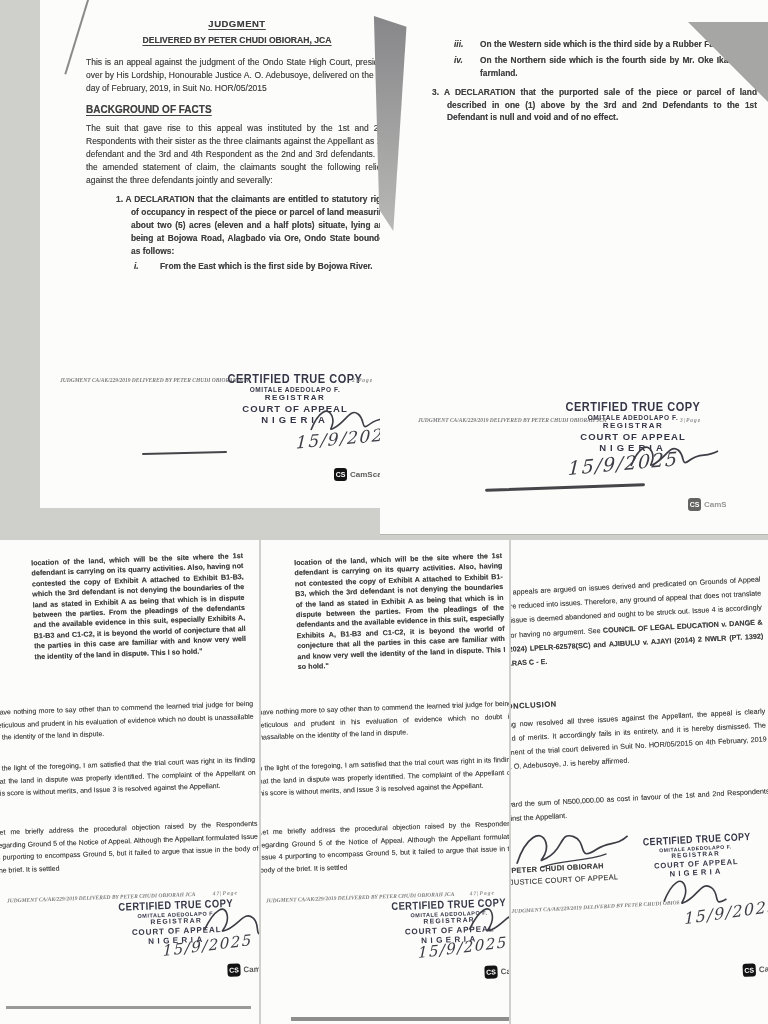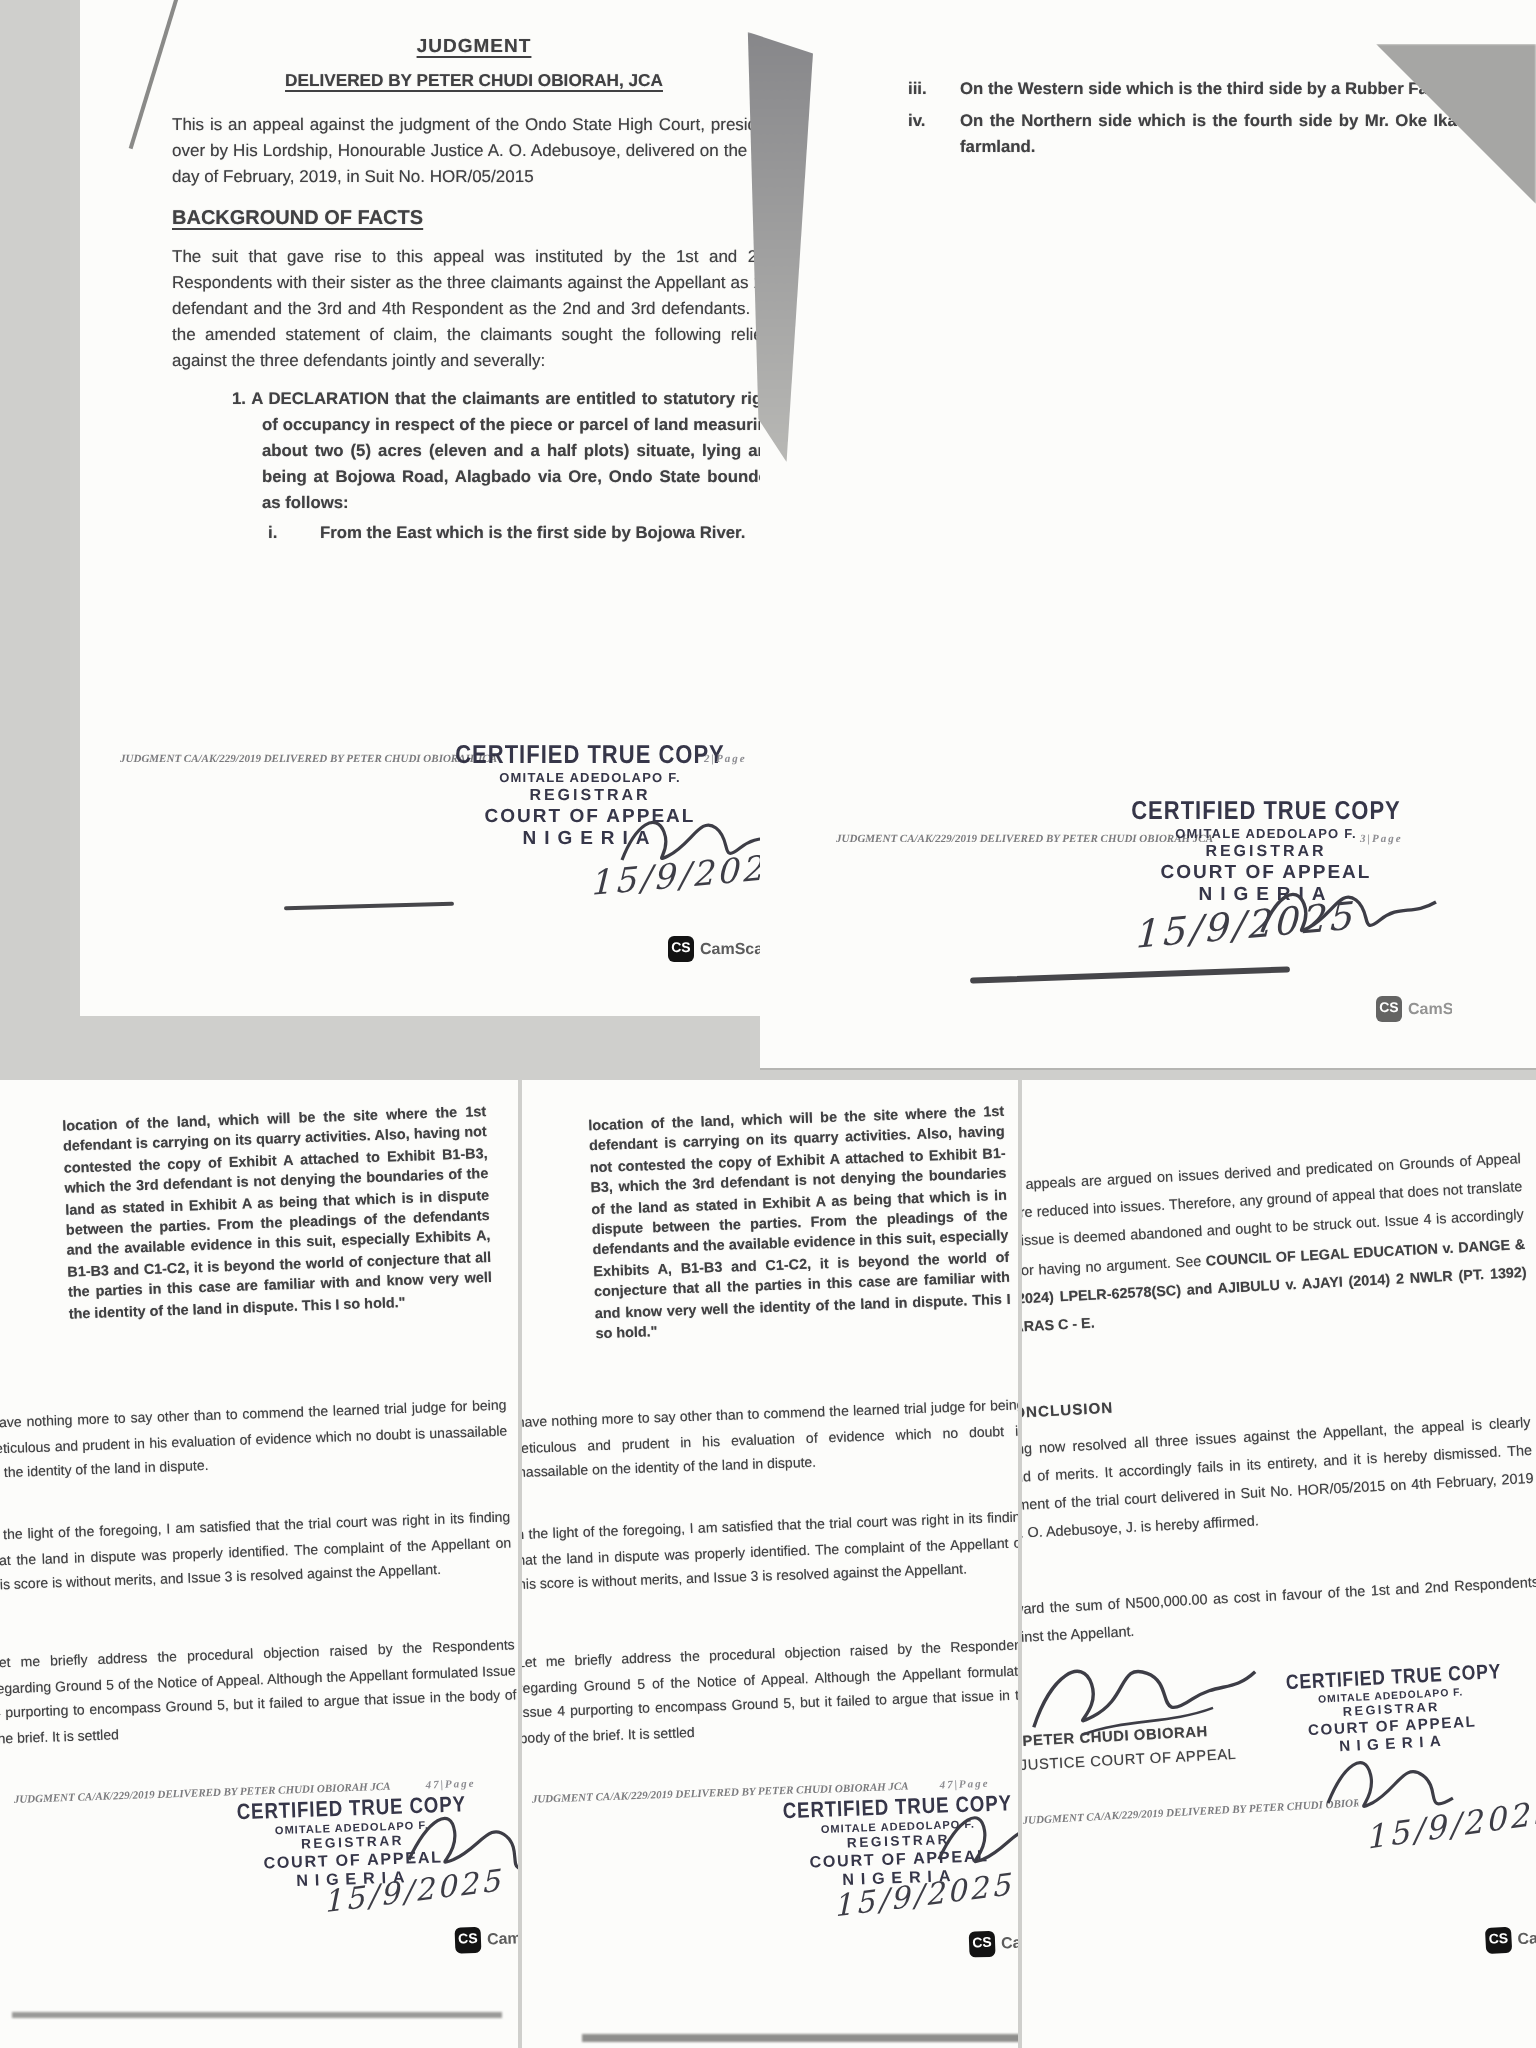--- a/index.html
+++ b/index.html
@@ -6,21 +6,21 @@
   #canvas{position:relative;width:768px;height:1024px;background:#cfcfcc;overflow:hidden;
           font-family:"Liberation Sans",sans-serif;}
   .page{position:absolute;background:#fcfcfa;overflow:hidden;z-index:1;}
   .txt{font-family:"Liberation Sans",sans-serif;color:#414143;text-shadow:0 0 .4px rgba(70,70,70,.55);}
   .just{text-align:justify;}
   .b{font-weight:700;}
   .center{text-align:center;}
   .und{text-decoration:underline;text-underline-offset:2px;}
   .hang{padding-left:15px;text-indent:-15px;}
   .item{display:flex;}
-  .item .lab{flex:none;font-weight:700;}
+  .item .lab{flex:none;font-weight:700;font-style:italic;}
   .item .it{flex:1;text-align:justify;font-weight:700;}
   .stamp{position:absolute;text-align:center;color:#26263a;font-weight:700;opacity:.92;z-index:4;}
   .stamp .s1{font-size:11px;letter-spacing:.5px;transform:scaleY(1.18);white-space:nowrap;}
   .stamp .s2{font-size:6.5px;letter-spacing:.6px;margin-top:1.5px;white-space:nowrap;}
   .stamp .s3{font-size:8px;letter-spacing:1.5px;margin-top:.5px;}
   .stamp .s4{font-size:9.5px;letter-spacing:1px;margin-top:.5px;white-space:nowrap;}
   .stamp .s5{font-size:9.5px;letter-spacing:4px;margin-top:.5px;}
   .date{position:absolute;font-family:"DejaVu Serif",serif;font-style:italic;color:#3d3d46;
         transform:rotate(-5deg) skewX(-8deg);letter-spacing:1.5px;white-space:nowrap;z-index:5;}
   .ftr{position:absolute;font-family:"Liberation Serif",serif;font-style:italic;font-weight:700;
@@ -80,20 +80,21 @@
   <div class="page" style="left:380px;top:0;width:388px;height:534px;border-bottom:1px solid #b5b5b2;">
     <div class="abs" style="left:52px;top:38px;width:318px;">
       <div class="item" style="margin-left:22px;width:288px;">
         <span class="lab txt" style="width:26px;font-size:8.4px;line-height:12.4px;">iii.</span>
         <span class="it txt" style="font-size:8.4px;line-height:12.4px;">On the Western side which is the third side by a Rubber Farm.</span>
       </div>
       <div class="item" style="margin-left:22px;width:288px;margin-top:4px;">
         <span class="lab txt" style="width:26px;font-size:8.4px;line-height:12.4px;">iv.</span>
         <span class="it txt" style="font-size:8.4px;line-height:12.4px;">On the Northern side which is the fourth side by Mr. Oke Ikale's farmland.</span>
       </div>
+      <div class="txt just b hang" style="font-size:8.4px;line-height:12.4px;margin-top:7px;width:310px;">3. A DECLARATION that the purported sale of the piece or parcel of land described in one (1) above by the 3rd and 2nd Defendants to the 1st Defendant is null and void and of no effect.</div>
     </div>
     <div class="ftr" style="left:38px;top:417px;width:200px;overflow:hidden;">JUDGMENT CA/AK/229/2019 DELIVERED BY PETER CHUDI OBIORAH JCA</div>
     <div class="pgnum abs" style="left:300px;top:417px;z-index:5;">3|Page</div>
     <div class="stamp" style="left:158px;top:400px;width:190px;">
       <div class="s1">CERTIFIED TRUE COPY</div>
       <div class="s2">OMITALE ADEDOLAPO F.</div>
       <div class="s3">REGISTRAR</div>
       <div class="s4">COURT OF APPEAL</div>
       <div class="s5">NIGERIA</div>
     </div>

